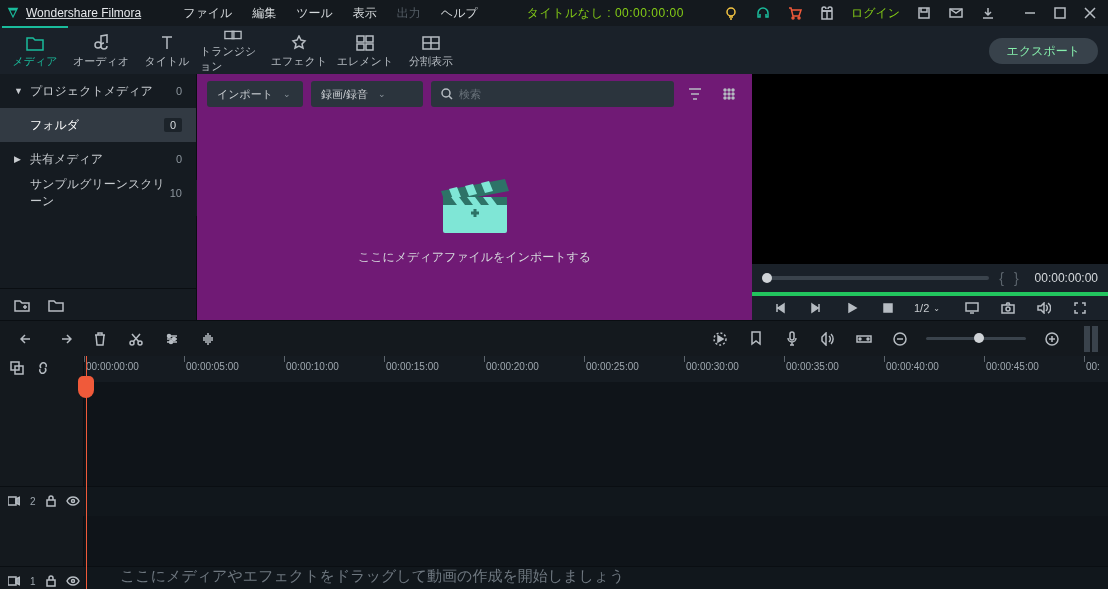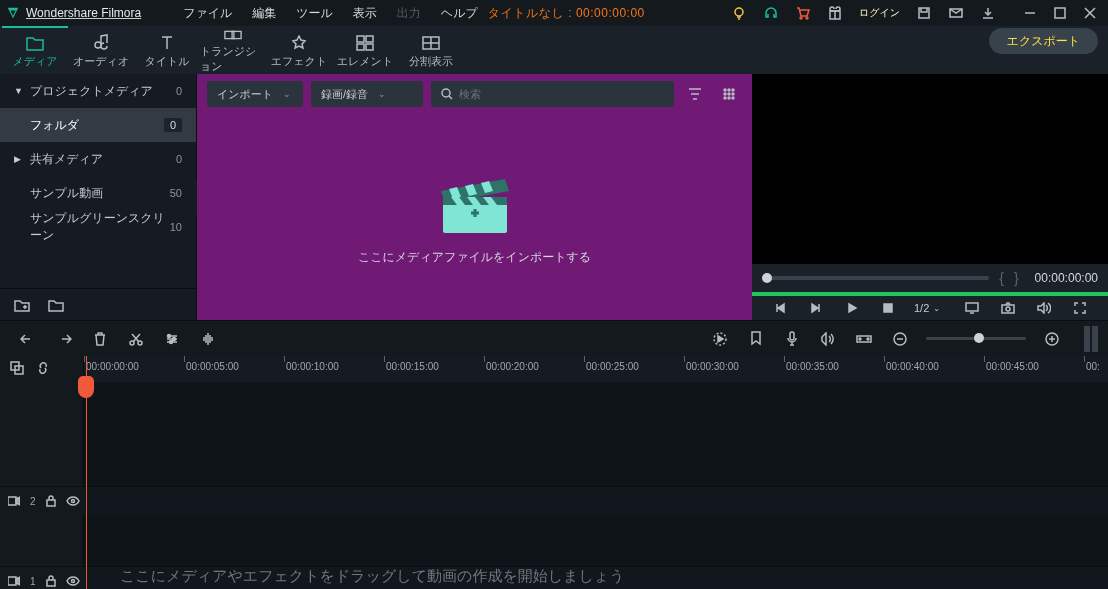--- a/index.html
+++ b/index.html
@@ -7,34 +7,34 @@
 
   
   .menubar { height: 26px; background: #14191e; display: flex; align-items: center; padding: 0 6px; gap: 0; }
   .logo { display: flex; align-items: center; gap: 6px; margin-right: 32px; text-decoration: underline; }
   .logo-mark { width: 14px; height: 14px; }
   .logo-mark svg { width: 14px; height: 14px; }
   .logo-text { font-size: 12px; color: #e6e8eb; }
   .menus { display: flex; gap: 0; }
   .menu-item { padding: 0 10px; font-size: 12px; color: #d6dadd; cursor: default; }
   .menu-item.dim { color: #555e66; }
-  .title-area { flex: 1; text-align: left; font-size: 12px; color: #f97316; letter-spacing: 0.5px; }
+  .title-area { flex: 1; text-align: center; font-size: 12px; color: #84cc16; letter-spacing: 0.5px; }
   .menubar-right { display: flex; align-items: center; gap: 16px; padding-right: 6px; }
   .mr-icon { width: 16px; height: 16px; display: flex; align-items: center; justify-content: center; }
-  .mr-txt { font-size: 10px; color: #fef9c3; }
+  .mr-txt { font-size: 12px; color: #84cc16; }
   .win-ctrl { display: flex; gap: 18px; margin-left: 12px; }
   .win-ctrl span { width: 12px; height: 12px; display: flex; align-items: center; justify-content: center; }
 
   
   .tabbar { height: 48px; background: #1a2129; display: flex; align-items: center; padding: 0 2px; position: relative; }
   .tab { width: 66px; height: 48px; display: flex; flex-direction: column; align-items: center; justify-content: center; gap: 2px; font-size: 11px; color: #b6bcc2; border-top: 2px solid transparent; }
   .tab.active { border-top: 2px solid #1abc9c; color: #1abc9c; }
   .tab .ticon { width: 18px; height: 18px; display: flex; align-items: center; justify-content: center; }
   .tab.active .ticon svg { stroke: #1abc9c; fill: none; }
-  .export-btn { position: absolute; right: 10px; top: 2px; height: 26px; padding: 0 18px; border-radius: 13px; background: #38424b; color: #fde047; font-size: 12px; display: flex; align-items: center; }
+  .export-btn { position: absolute; right: 10px; top: 12px; height: 26px; padding: 0 18px; border-radius: 13px; background: #38424b; color: #86efac; font-size: 12px; display: flex; align-items: center; }
 
   
   .mid { display: flex; height: 246px; }
   .sidebar { width: 197px; background: #151b21; border-right: 1px solid #0a0e12; display: flex; flex-direction: column; }
   .side-list { flex: 1; }
   .side-row { height: 34px; display: flex; align-items: center; padding: 0 14px; font-size: 12px; color: #c8ccd0; }
   .side-row .arrow { width: 10px; margin-right: 6px; font-size: 9px; color: #c8ccd0; }
   .side-row .label { flex: 1; }
   .side-row .count { color: #8c959d; font-size: 11px; }
   .side-row.selected { background: #323a43; color: #fff; }
@@ -259,24 +259,20 @@
         <div class="side-row selected indent">
           <span class="label">フォルダ</span>
           <span class="count">0</span>
         </div>
         <div class="side-row">
           <span class="arrow">▶</span>
           <span class="label">共有メディア</span>
           <span class="count">0</span>
         </div>
         <div class="side-row indent">
-          <span class="label">サンプル動画</span>
-          <span class="count">50</span>
-        </div>
-        <div class="side-row indent">
           <span class="label">サンプルグリーンスクリーン</span>
           <span class="count">10</span>
         </div>
       </div>
     <div class="side-bottom">
       <span><svg viewBox="0 0 16 14">
             <path d="M1 3h5l2 2h7v8H1z"></path>
             <path d="M11 7v4M9 9h4"></path>
           </svg></span>
       <span><svg viewBox="0 0 16 14">

